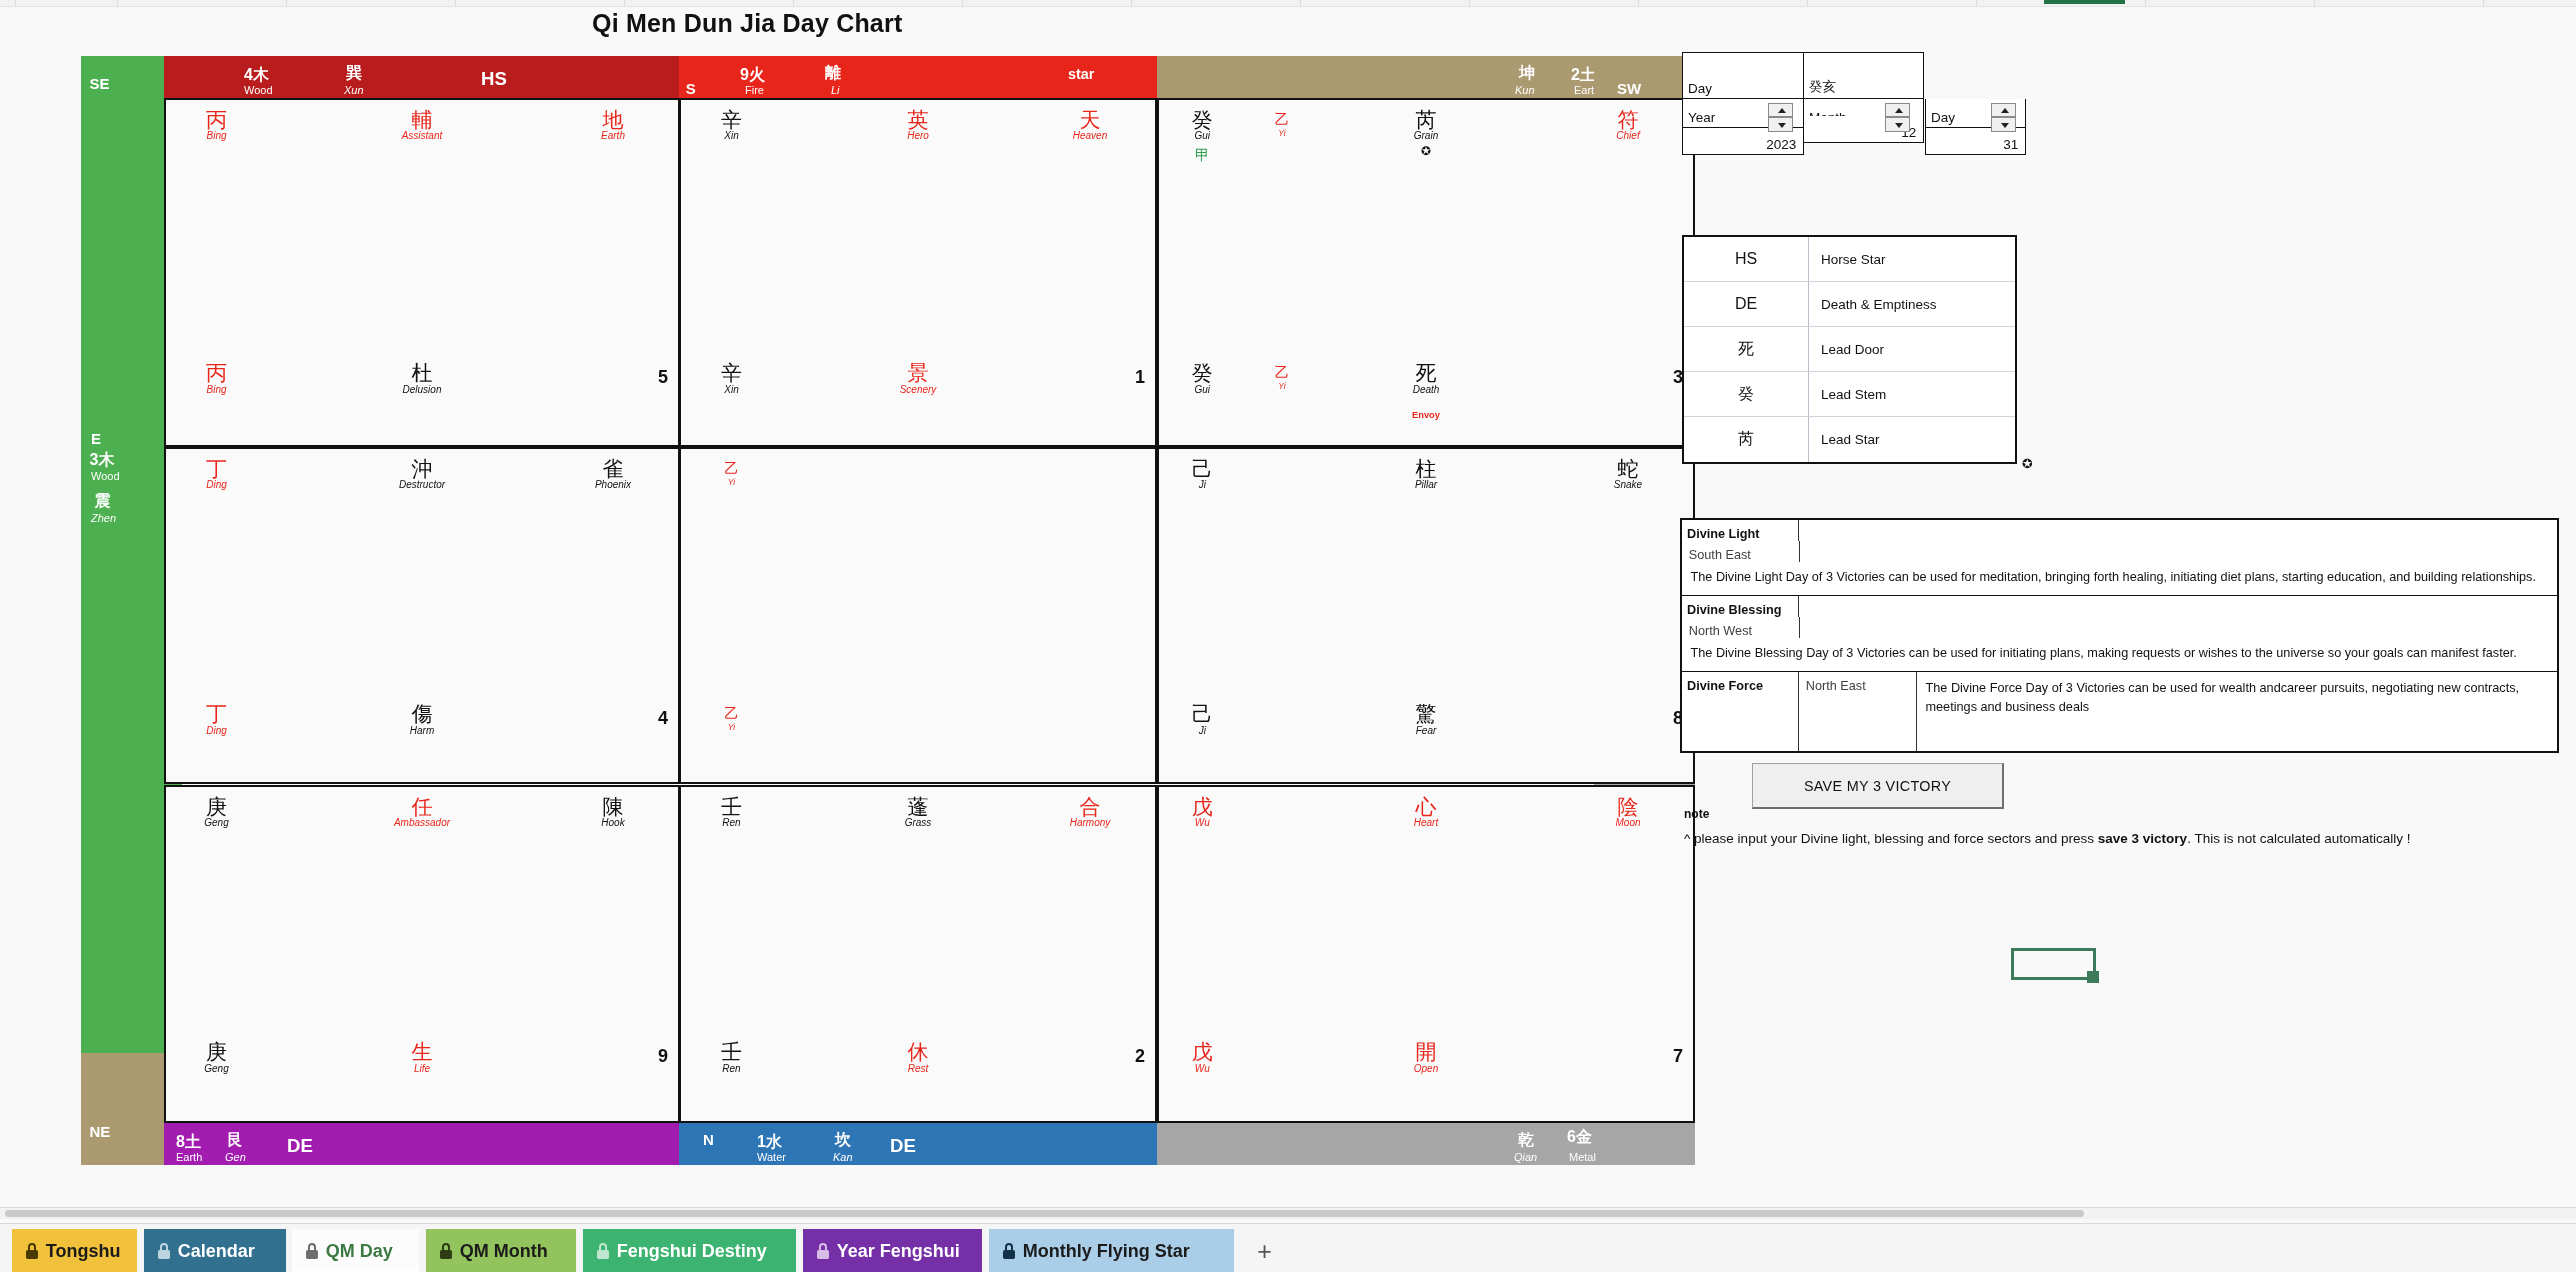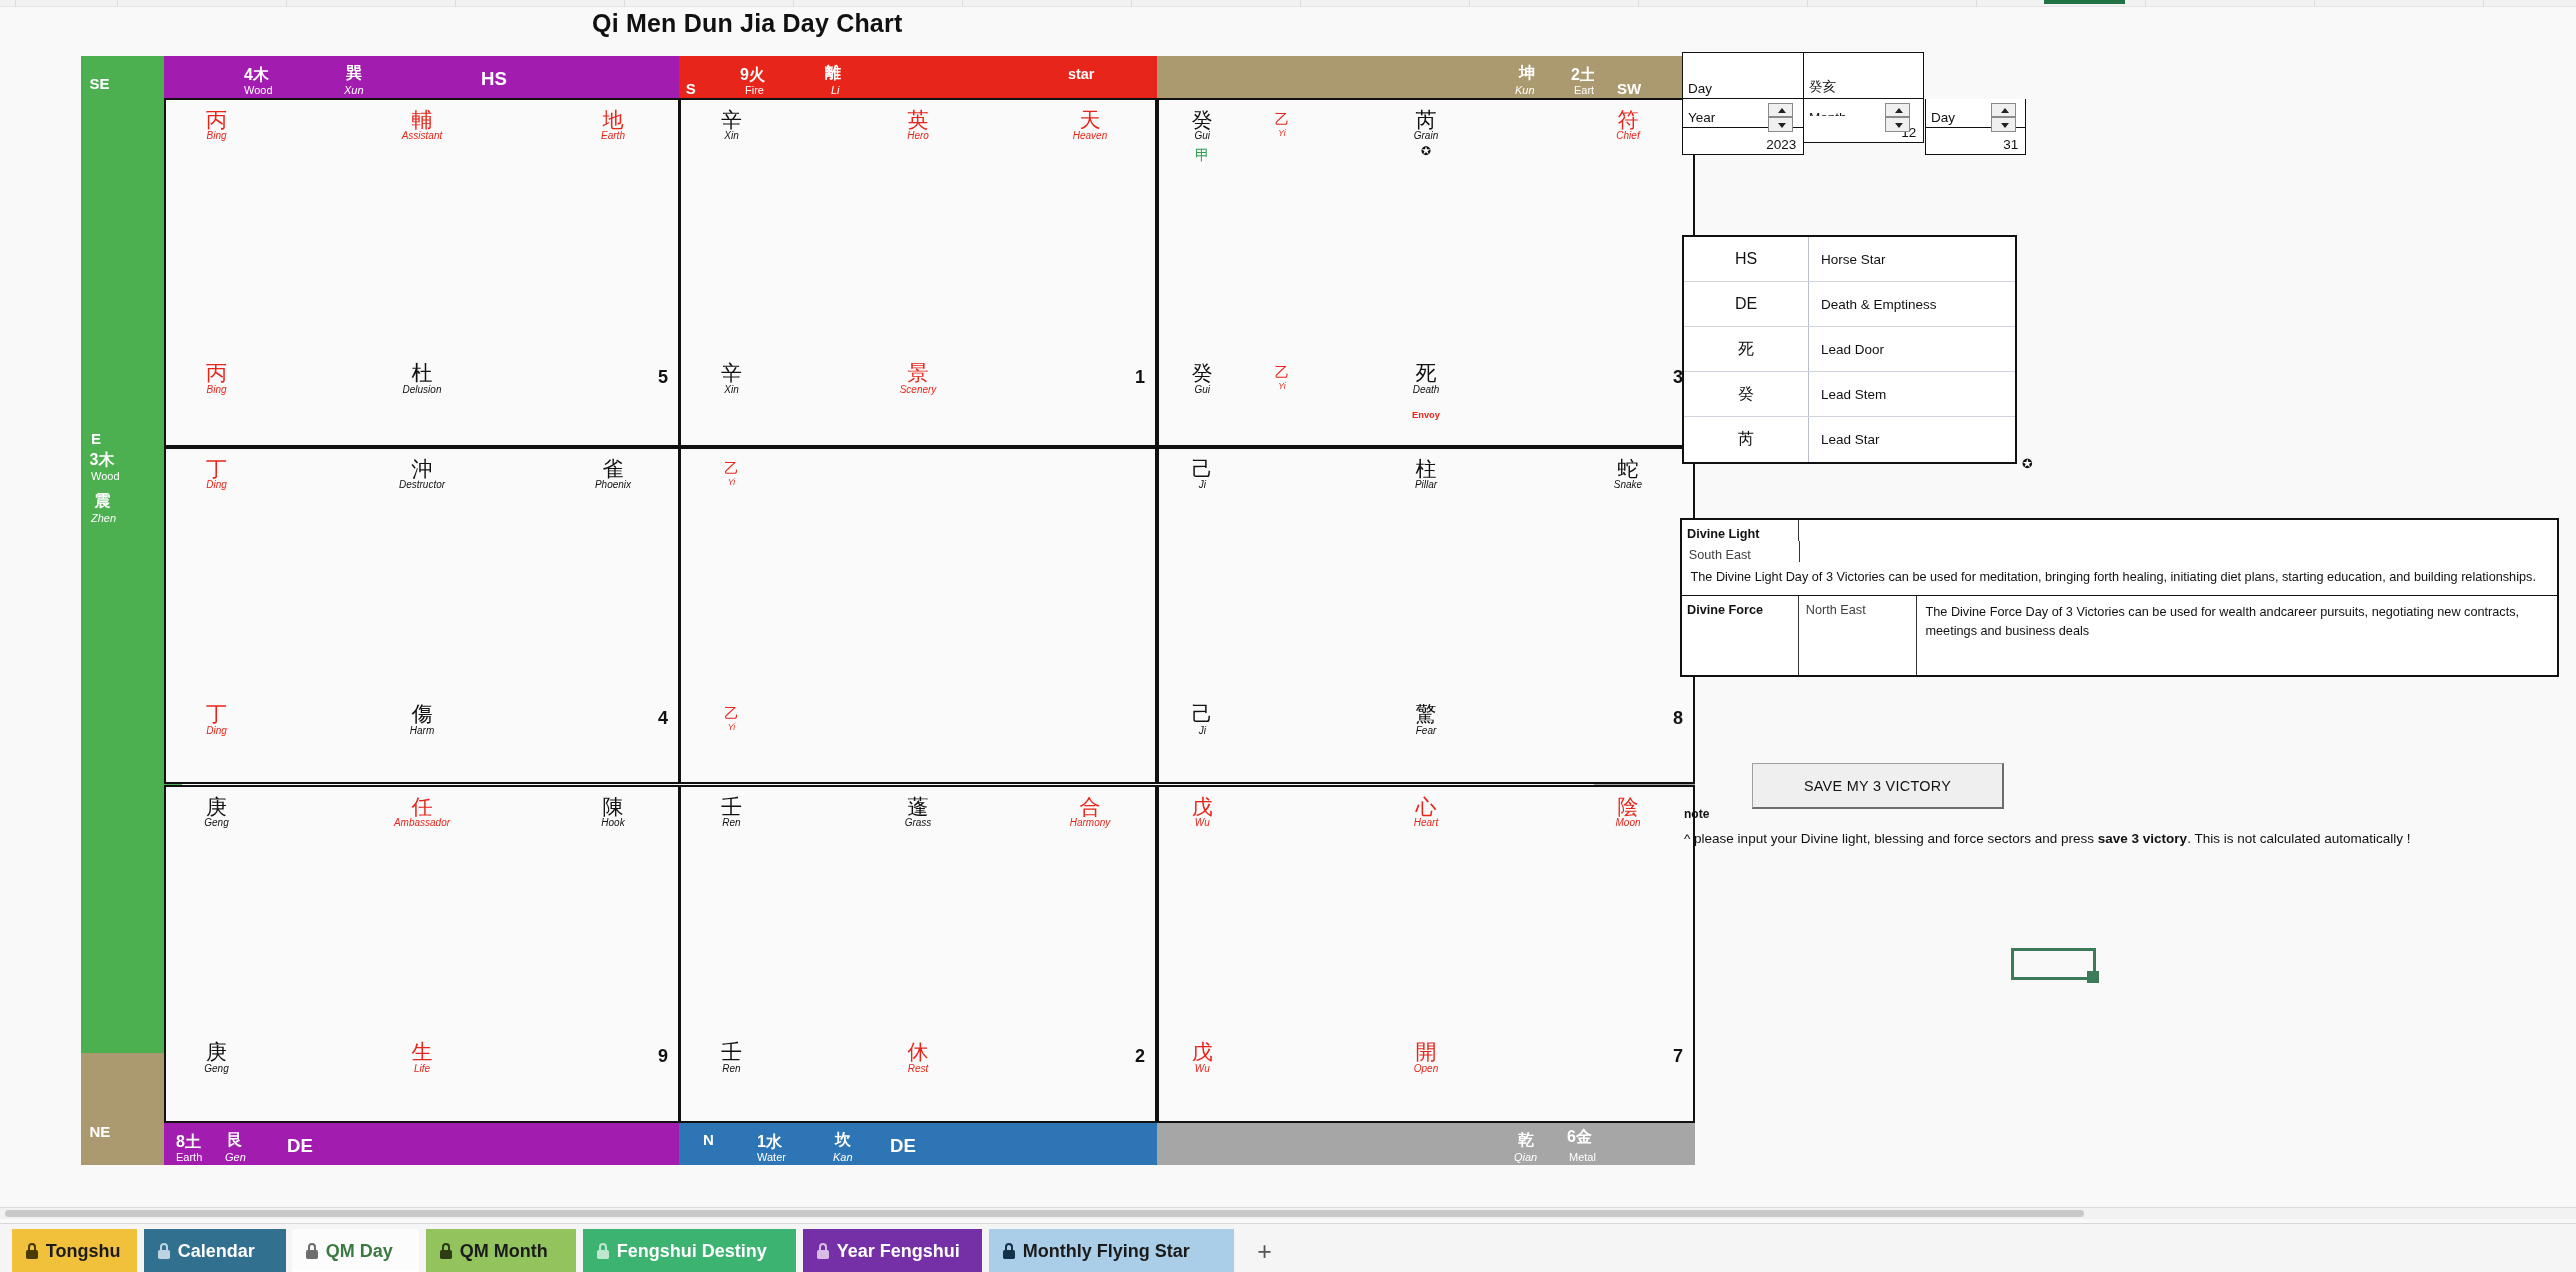--- a/index.html
+++ b/index.html
@@ -27,21 +27,21 @@
   .band { position:absolute; color:#fff; font-weight:bold; }
   .band .dir { position:absolute; font-size:15px; font-weight:bold; }
   .band .num { position:absolute; font-size:16px; font-weight:bold; }
   .band .numsub { position:absolute; font-size:11px; font-weight:normal; }
   .band .tri { position:absolute; font-size:16px; font-weight:bold; }
   .band .trisub { position:absolute; font-size:11px; font-style:italic; font-weight:normal;}
   .band .tag { position:absolute; font-size:18.6px; font-weight:bold; }
 
   
   #b-se  { left:0;    top:0;    width:101px; height:997px; background:#4caf50; }
-  #b-top-se { left:83px; top:0; width:516px;  height:42px; background:#a21caf; }
+  #b-top-se { left:83px; top:0; width:516px;  height:42px; background:#b91c1c; }
   #b-top-s  { left:598px; top:0; width:478px; height:42px; background:#e8251a; }
   #b-top-sw { left:1076px; top:0; width:538px;height:42px; background:#ab9a6f; }
   #b-sw  { left:1513px; top:0;   width:101px; height:42px;  background:#ab9a6f; }
   #b-w   { left:1513px; top:42px;width:101px; height:729px; background:#a6a6a6; }
   #b-nw  { left:1513px; top:772px;width:101px;height:337px; background:#a6a6a6; }
   #b-ne  { left:0;    top:997px;width:101px; height:112px; background:#ab9a6f; }
   #b-bot-ne { left:83px; top:1067px; width:516px; height:42px; background:#a21caf; }
   #b-bot-n  { left:598px;top:1067px; width:478px; height:42px; background:#2e75b6; }
   #b-bot-nw { left:1076px;top:1067px;width:538px; height:42px; background:#a6a6a6; }
 
@@ -536,20 +536,25 @@
   </div>
 </div>
 <div id="legend-star">✪</div>
 
 <div id="divine">
   <div class="drow drow-h1">
     <div class="dk">Divine Light</div>
     <div class="dd">South East</div>
     <div class="dt">The Divine Light Day of 3 Victories can be used for meditation, bringing forth healing, initiating diet plans, starting education, and building relationships.</div>
   </div>
+  <div class="drow drow-h2">
+    <div class="dk">Divine Blessing</div>
+    <div class="dd">North West</div>
+    <div class="dt">The Divine Blessing Day of 3 Victories can be used for initiating plans, making requests or wishes to the universe so your goals can manifest faster.</div>
+  </div>
   <div class="drow drow-h3">
     <div class="dk">Divine Force</div>
     <div class="dd">North East</div>
     <div class="dt">The Divine Force Day of 3 Victories can be used for wealth andcareer pursuits, negotiating new contracts, meetings and business deals</div>
   </div>
 </div>
 
 <div id="savebtn">SAVE MY 3 VICTORY</div>
 <div id="notelbl">note</div>
 <div id="noteline"><span>^ please input your Divine light, blessing and force sectors and press </span><b>save 3 victory</b><span>. This is not calculated automatically !</span></div>

